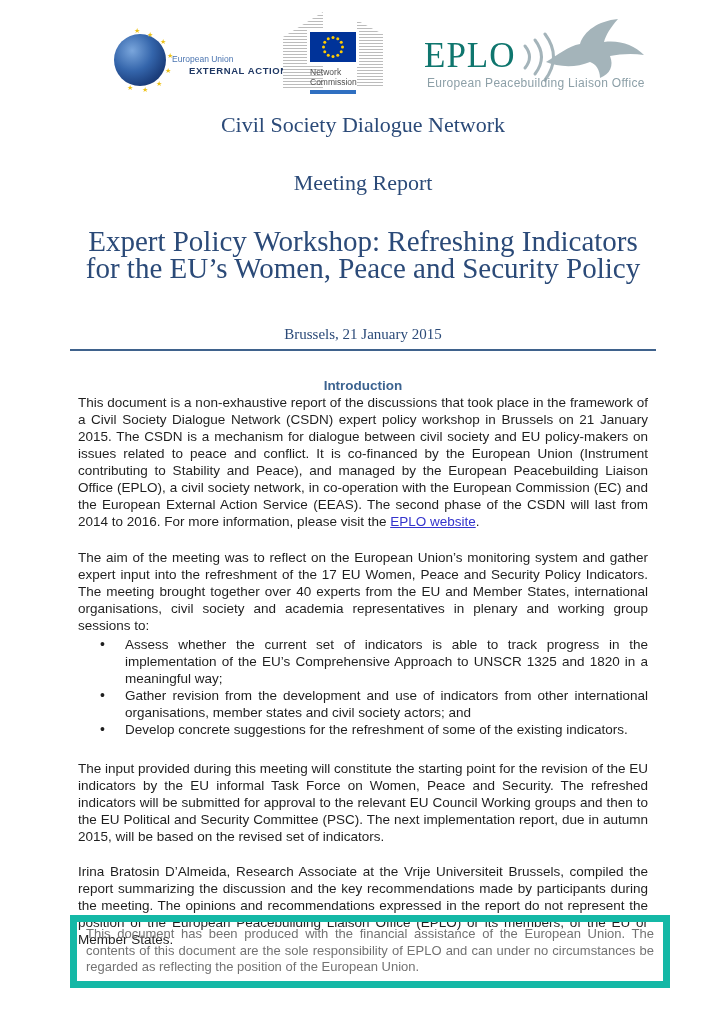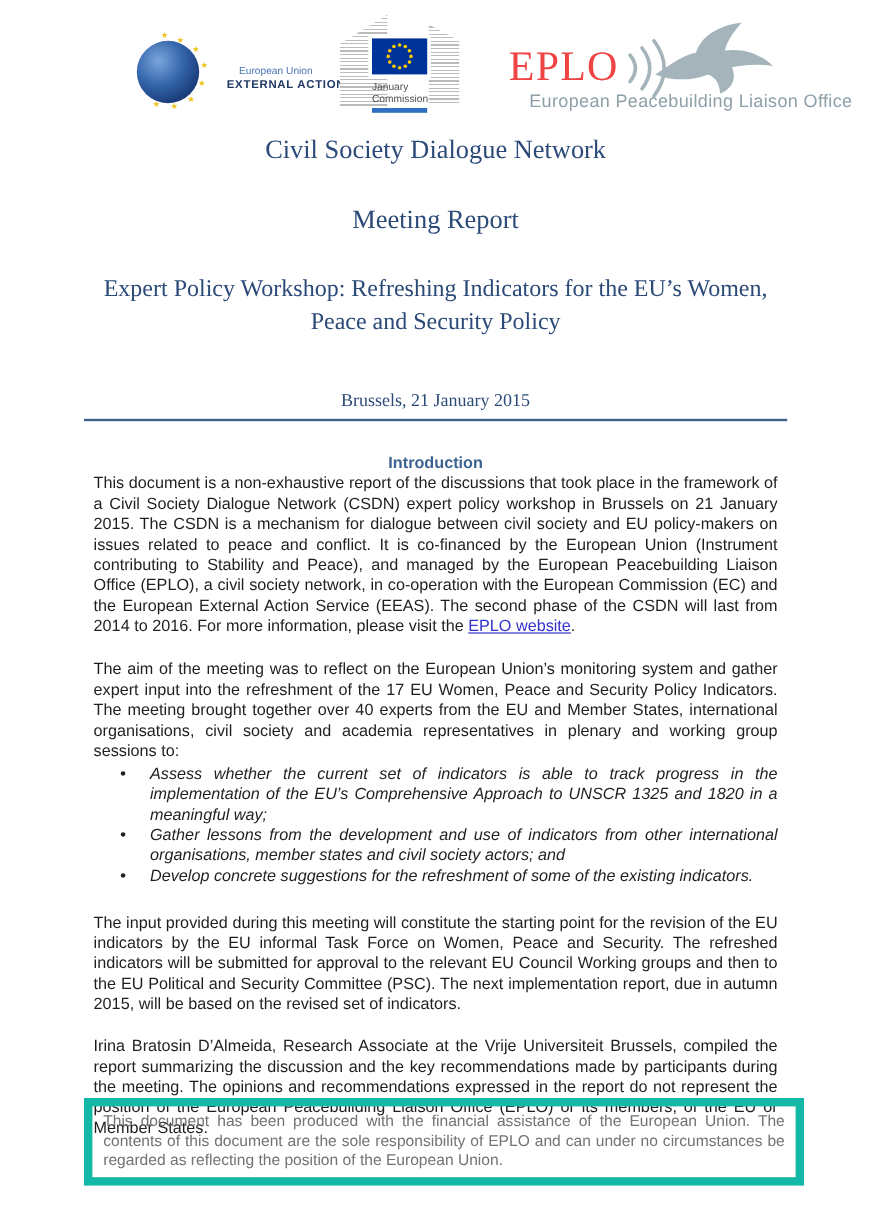--- a/index.html
+++ b/index.html
@@ -10,60 +10,60 @@
 
   
   .logo { position:absolute; }
   .logo-eeas { left:112px; top:28px; width:176px; height:66px; }
   .globe {
     position:absolute; left:2px; top:6px; width:52px; height:52px; border-radius:50%;
     background: radial-gradient(circle at 35% 32%, #7aa6dc 0%, #3465ab 42%, #1c3f7d 72%, #12295a 100%);
   }
   .globe-star { position:absolute; font-size:7px; line-height:7px; color:#edc21b; }
   .eeas-text { position:absolute; left:60px; top:26px; white-space:nowrap; }
-  .eeas-line1 { font-size:8.5px; color:#4a74b0; display:block;text-align:center; }
+  .eeas-line1 { font-size:8.5px; color:#4a74b0; display:block; }
   .eeas-line2 { font-size:9.5px; font-weight:bold; color:#1f3864; letter-spacing:0.6px; display:block; margin-top:1px;padding-left:17px; }
 
   .logo-ec { left:281px; top:10px; width:104px; height:88px; }
   .ec-wing {
     position:absolute;
     background: repeating-linear-gradient(to bottom, #bcbcbc 0px, #bcbcbc 1px, #ffffff 1px, #ffffff 3px);
   }
   .ec-wing-left { left:2px; top:2px; width:40px; height:78px; clip-path: polygon(0 32%, 100% 0, 100% 100%, 0 100%); }
   .ec-wing-right { right:2px; top:6px; width:26px; height:70px; clip-path: polygon(0 6%, 100% 26%, 100% 100%, 0 100%); }
   .ec-flag { position:absolute; left:29px; top:22px; width:46px; height:30px; background:#003399; box-shadow:0 0 0 3px #ffffff; }
   .ec-text { position:absolute; left:29px; top:58px; font-size:8.5px; line-height:9.5px; color:#4f4f4f; }
   .ec-bar { position:absolute; left:29px; top:80px; width:46px; height:4px; background:#2f6fc1; }
 
   .logo-eplo { left:424px; top:18px; width:222px; height:72px; }
   .eplo-word {
     font-family:"Liberation Serif", serif; font-size:35px; line-height:35px;
-    color:#ef4444; letter-spacing:1px; margin-top:20px; display:inline-block;
+    color:#0f766e; letter-spacing:1px; margin-top:20px; display:inline-block;
   }
   .eplo-waves { position:absolute; left:97px; top:14px; }
   .eplo-bird { position:absolute; left:118px; top:0px; }
-  .eplo-tagline { position:absolute; left:17px; top:58px; font-size:15px; color:#8da0a8; letter-spacing:0.3px; white-space:nowrap; }
+  .eplo-tagline { position:absolute; left:3px; top:58px; font-size:12px; color:#8da0a8; letter-spacing:0.3px; white-space:nowrap; }
 
   
   .title { position:absolute; left:78px; width:570px; text-align:center; color:#2b4a78;font-family:Liberation Serif, serif; }
   .t-network  { top:112px; font-size:22px; }
   .t-report   { top:170px; font-size:22px; }
-  .t-workshop { top:228px; font-size:20px; line-height:27px; }
+  .t-workshop { top:228px; font-size:29px; line-height:27px; }
   .t-date     { top:326px; font-size:15px;text-align:center; }
   .rule { position:absolute; left:70px; top:349px; width:586px; height:0; border-top:2px solid #3f628c; }
 
   
   .content { position:absolute; left:78px; top:377px; width:570px; font-size:13.5px; line-height:17px; text-align:justify; }
   .intro-heading { font-weight:bold; color:#3c6390; margin:0 0 0 0; text-align:center; }
   .content p { margin:0; }
   .p-gap { margin-top:19px !important; }
   .p-gap-lg { margin-top:22px !important; }
   .p-gap-md { margin-top:18px !important; }
   a.doc-link { color:#3333cc; text-decoration:underline; cursor:pointer; }
-  ul.bullets { margin:2px 0 0 0; padding:0 0 0 47px; list-style:none;font-style:italic; }
+  ul.bullets { margin:2px 0 0 0; padding:0 0 0 47px; list-style:none; }
   ul.bullets li { position:relative; text-align:justify; }
   ul.bullets li::before { content:"\2022"; position:absolute; left:-25px; font-size:14px; }
 
   
   .footer-box {
     position:absolute; left:70px; top:915px; width:568px;
     border:7px solid #14b8a6; padding:4px 9px 5px 9px;
     font-size:13px; line-height:16.5px; text-align:justify; color:#737373;
   }
 </style>
@@ -103,21 +103,21 @@
           <circle cx="23" cy="24.5" r="1.5"></circle>
             <circle cx="18.25" cy="23.23" r="1.5"></circle>
           <circle cx="14.77" cy="19.75" r="1.5"></circle>
             <circle cx="13.5" cy="15" r="1.5"></circle>
           <circle cx="14.77" cy="10.25" r="1.5"></circle>
             <circle cx="18.25" cy="6.77" r="1.5"></circle>
         </g>
       </svg>
     </div>
     <div class="ec-text">
-      <span>January</span><br>
+      <span>Network</span><br>
       <span>Commission</span>
     </div>
     <div class="ec-bar"></div>
   </div>
 
   <div class="logo logo-eplo">
     <span class="eplo-word">EPLO</span>
     <svg class="eplo-waves" width="42" height="52" viewBox="0 0 42 52">
       <g fill="none" stroke="#a4b4ba" stroke-width="3" stroke-linecap="round">
         <path d="M4,36 Q13,25 4,14"></path>
@@ -139,21 +139,21 @@
 
   <div class="content">
     <p class="intro-heading">Introduction</p>
 
     <p><span>This document is a non-exhaustive report of the discussions that took place in the framework of a Civil Society Dialogue Network (CSDN) expert policy workshop in Brussels on 21 January 2015. The CSDN is a mechanism for dialogue between civil society and EU policy-makers on issues related to peace and conflict. It is co-financed by the European Union (Instrument contributing to Stability and Peace), and managed by the European Peacebuilding Liaison Office (EPLO), a civil society network, in co-operation with the European Commission (EC) and the European External Action Service (EEAS). The second phase of the CSDN will last from 2014 to 2016. For more information, please visit the </span><a class="doc-link">EPLO website</a><span>.</span></p>
 
     <p class="p-gap">The aim of the meeting was to reflect on the European Union’s monitoring system and gather expert input into the refreshment of the 17 EU Women, Peace and Security Policy Indicators. The meeting brought together over 40 experts from the EU and Member States, international organisations, civil society and academia representatives in plenary and working group sessions to:</p>
 
     <ul class="bullets">
       <li>Assess whether the current set of indicators is able to track progress in the implementation of the EU’s Comprehensive Approach to UNSCR 1325 and 1820 in a meaningful way;</li>
-      <li>Gather lessons from the development and use of indicators from other international organisations, member states and civil society actors; and</li>
+      <li>Gather revision from the development and use of indicators from other international organisations, member states and civil society actors; and</li>
       <li>Develop concrete suggestions for the refreshment of some of the existing indicators.</li>
     </ul>
 
     <p class="p-gap-lg">The input provided during this meeting will constitute the starting point for the revision of the EU indicators by the EU informal Task Force on Women, Peace and Security. The refreshed indicators will be submitted for approval to the relevant EU Council Working groups and then to the EU Political and Security Committee (PSC). The next implementation report, due in autumn 2015, will be based on the revised set of indicators.</p>
 
     <p class="p-gap-md">Irina Bratosin D’Almeida, Research Associate at the Vrije Universiteit Brussels, compiled the report summarizing the discussion and the key recommendations made by participants during the meeting. The opinions and recommendations expressed in the report do not represent the position of the European Peacebuilding Liaison Office (EPLO) or its members, of the EU or Member States.</p>
   </div>
 
   <div class="footer-box">
     <span>This document has been produced with the financial assistance of the European Union. The contents of this document are the sole responsibility of EPLO and can under no circumstances be regarded as reflecting the position of the European Union.</span>

